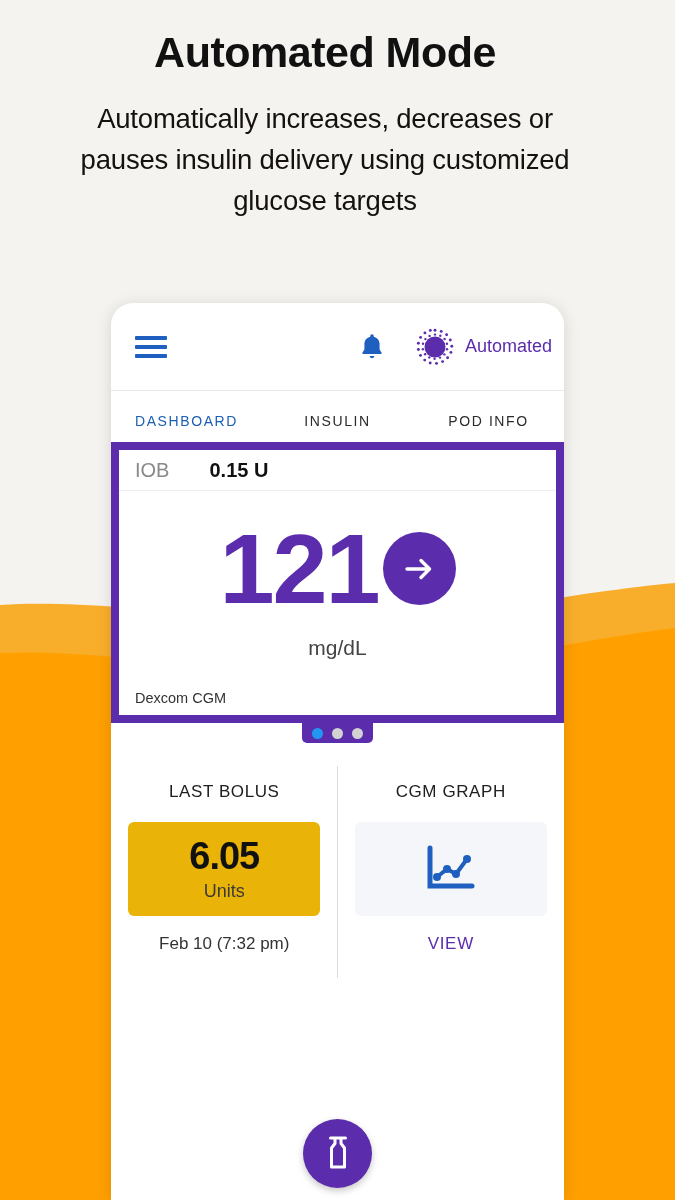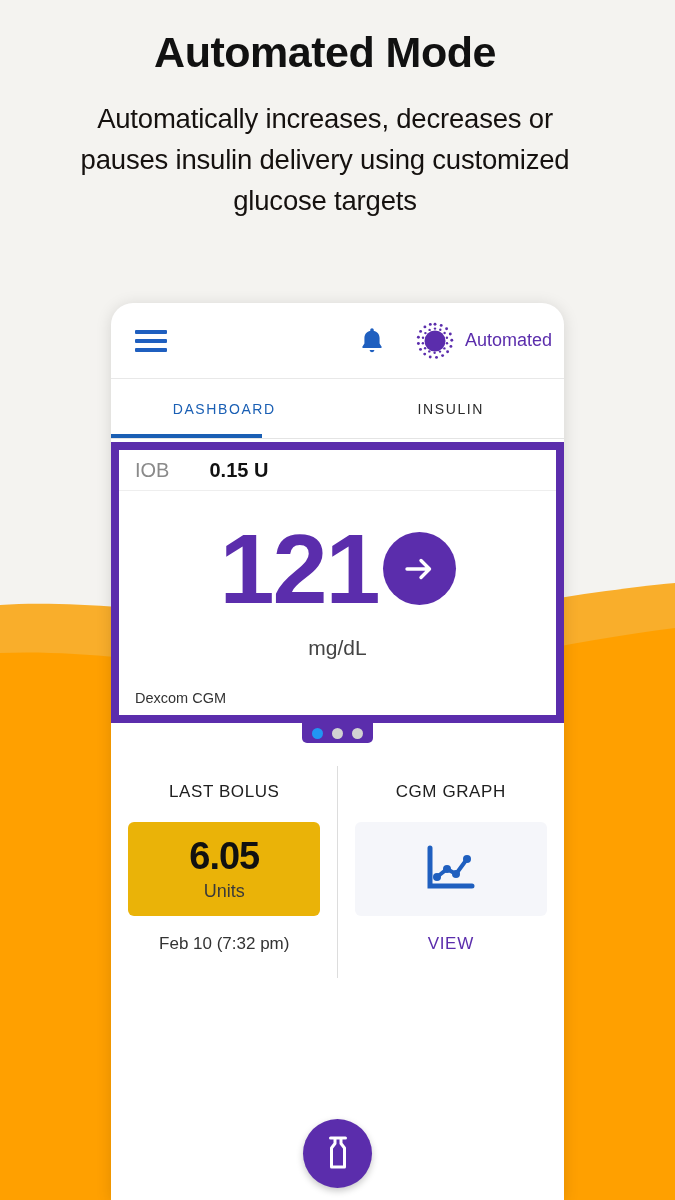--- a/index.html
+++ b/index.html
@@ -34,21 +34,21 @@
     position:absolute; left:111px; top:303px;
     width:453px; height:897px;
     background:#ffffff;
     border-radius:22px 22px 0 0;
     box-shadow:0 2px 16px rgba(0,0,0,0.13);
     overflow:hidden;
   }
 
   
   .appbar {
-    position:relative; height:76px; width:100%;
+    position:relative; height:88px; width:100%;
     display:flex; align-items:center;
     border-bottom:1px solid #e8e8e8;
   }
   .hamburger { margin-left:24px; width:32px; height:22px;
     display:flex; flex-direction:column; justify-content:space-between; cursor:pointer; }
   .hamburger span { display:block; height:4px; border-radius:1px; background:#1f5fbf; }
   .appbar-right { margin-left:auto; display:flex; align-items:center; margin-right:12px; }
   .bell { width:26px; height:30px; margin-right:28px; cursor:pointer; }
   .mode-chip { display:flex; align-items:center; cursor:pointer; }
   .mode-dial { width:44px; height:44px; margin-right:8px; }
@@ -191,20 +191,21 @@
             </g>
           </svg>
           <span class="mode-label">Automated</span>
         </div>
       </div>
     </div>
 
     <div class="tabs">
       <div class="tab active">DASHBOARD</div>
       <div class="tab">INSULIN</div>
+      <div class="tab">POD INFO</div>
       <div class="tab-underline"></div>
     </div>
 
     <div class="glucose-outer">
       <div class="iob-row">
         <span class="iob-label">IOB</span>
         <span class="iob-value">0.15 U</span>
       </div>
       <div class="glucose-body">
         <div class="reading-row">

